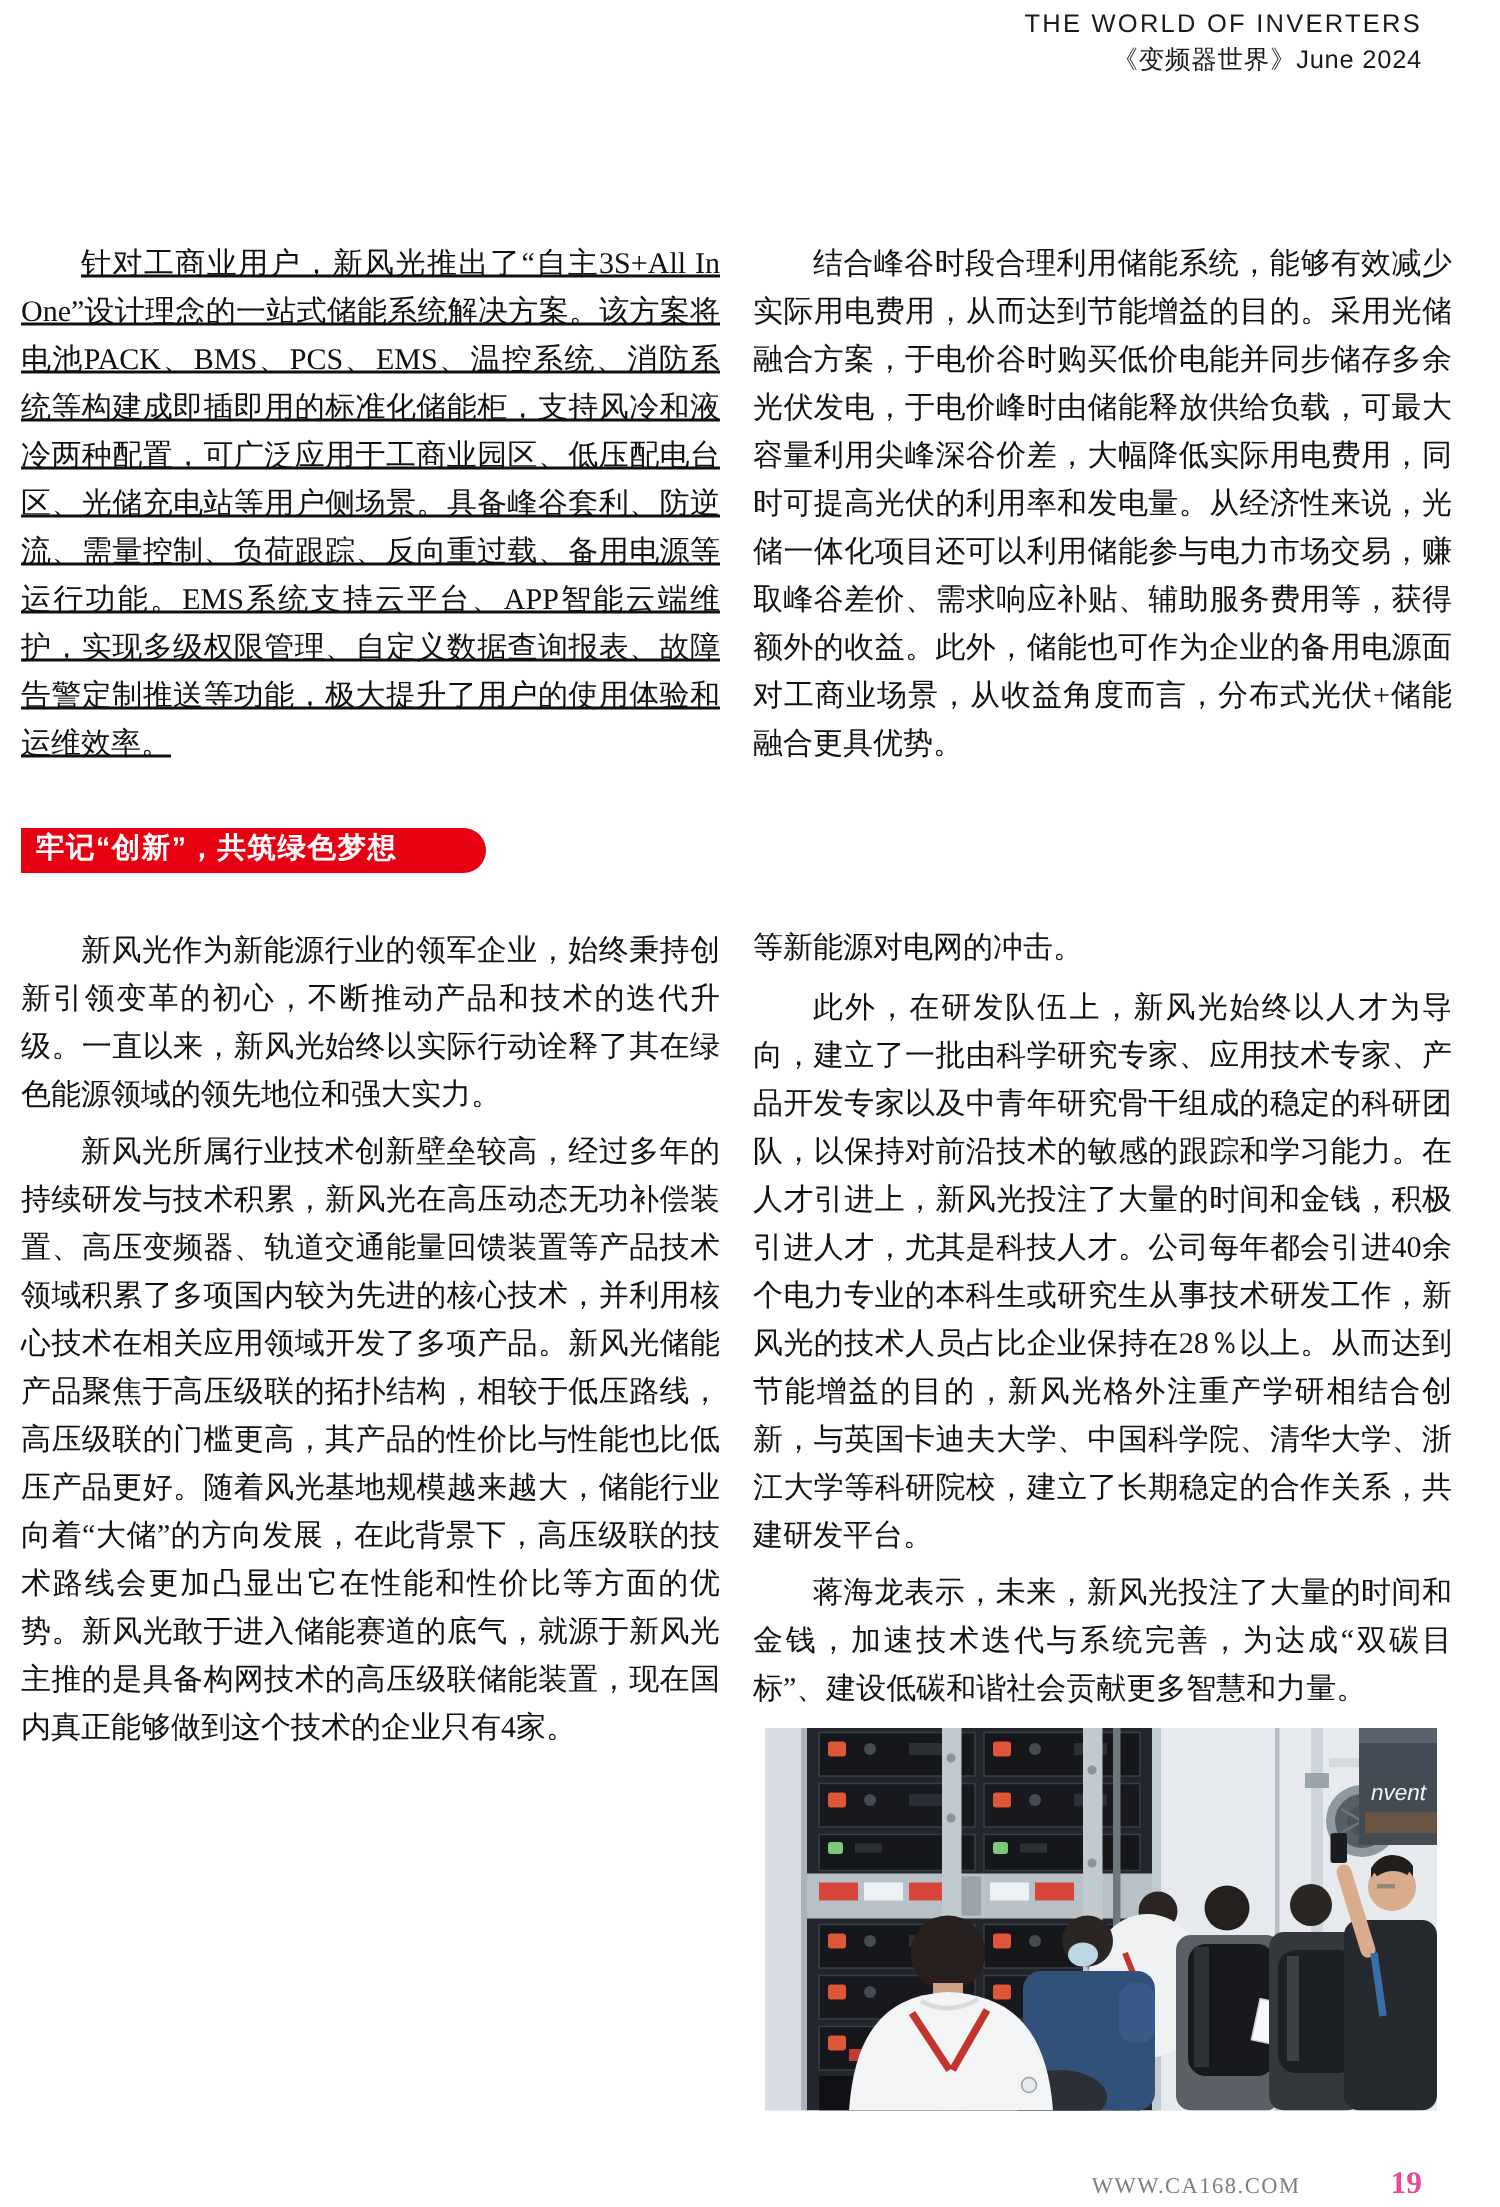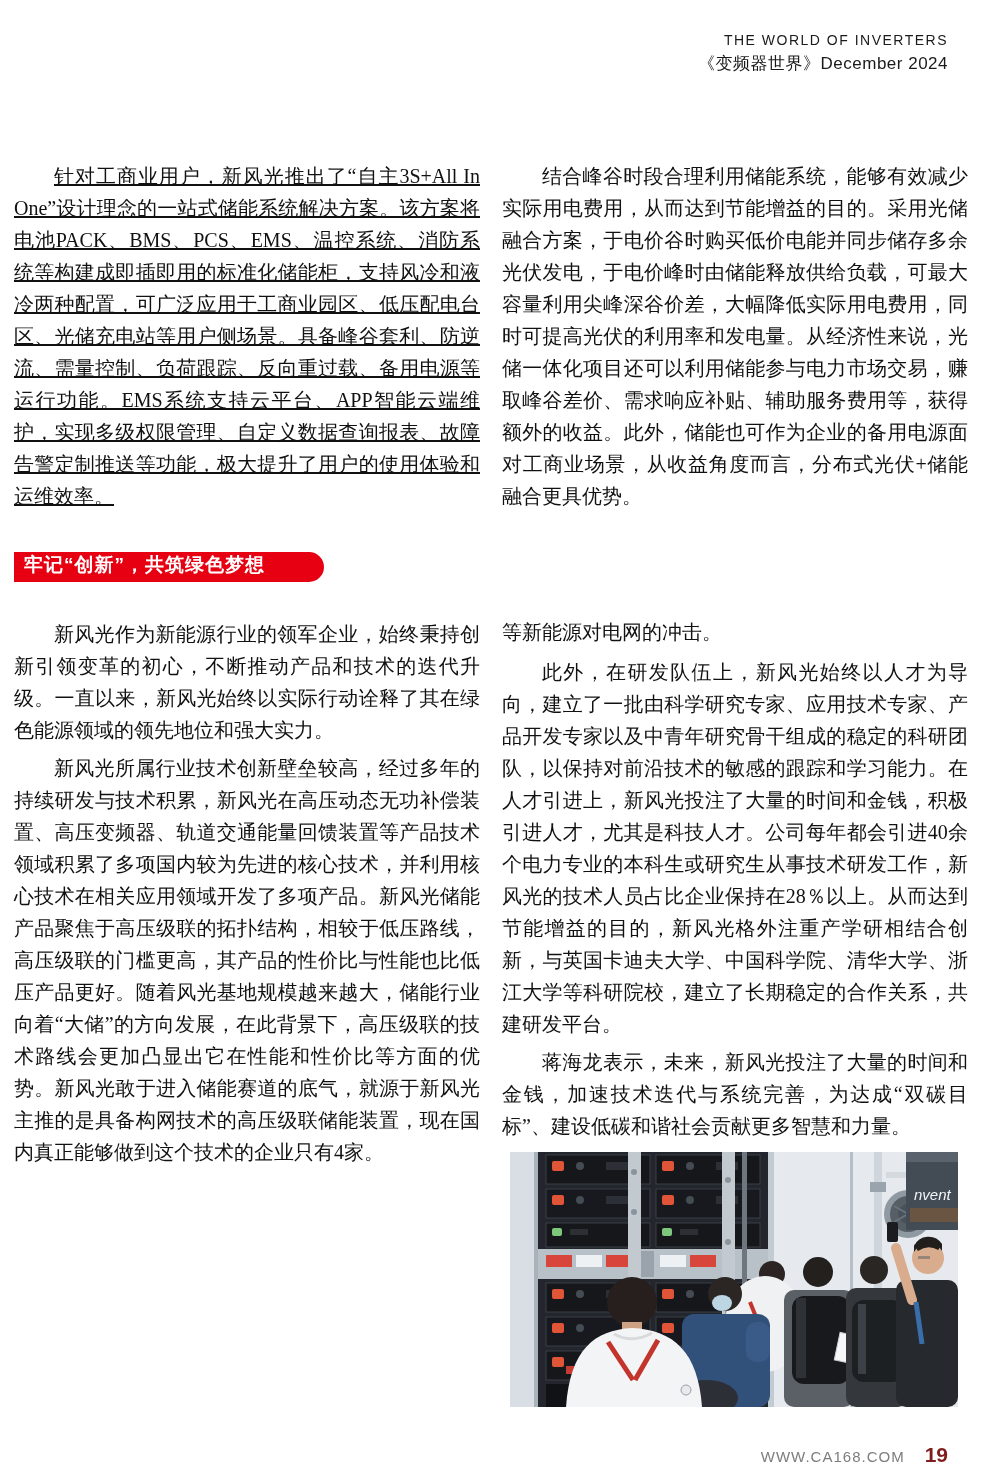--- a/index.html
+++ b/index.html
@@ -3,21 +3,21 @@
 <meta charset="utf-8">
 <style>
   html,body{margin:0;padding:0;background:#ffffff;}
   .page{
     position:relative;width:1000px;height:1471px;background:#ffffff;overflow:hidden;
     font-family:"Liberation Serif","DejaVu Serif",serif;color:#111;
   }
   
   .header{position:absolute;top:4px;right:52px;text-align:right;
     font-family:"Liberation Sans","DejaVu Sans",sans-serif;color:#1a1a1a;}
-  .header .l1{font-size:14px;letter-spacing:1.5px;line-height:24px;margin-top:24px;}
+  .header .l1{font-size:17px;letter-spacing:1.5px;line-height:24px;}
   .header .l2{font-size:17px;letter-spacing:0.5px;line-height:24px;}
   
   .col{position:absolute;width:466px;font-size:20px;line-height:32px;text-align:justify;}
   .col p{margin:0;text-indent:2em;}
   .col p + p{margin-top:6px;}
   .col p.noindent{text-indent:0;font-family:Liberation Mono, monospace;}
   .intro-left{left:14px;top:160px;text-decoration:underline;}
   .intro-right{left:502px;top:160px;}
   .body-left{left:14px;top:618px;}
   .body-right{left:502px;top:618px;}
@@ -26,32 +26,32 @@
     position:absolute;left:14px;top:552px;height:30px;min-width:310px;
     background:#e60012;color:#ffffff;border-radius:0 15px 15px 0;
     display:flex;align-items:flex-start;padding:0 18px 0 10px;box-sizing:border-box;
     font-family:"Liberation Sans","DejaVu Sans",sans-serif;
     font-size:19px;font-weight:bold;letter-spacing:1px;white-space:nowrap;
   }
   
   .photo{display:block;width:448px;height:255px;margin:10px 0 0 8px;}
   
   .footer{position:absolute;top:1443px;right:52px;display:flex;align-items:baseline;gap:20px;
-    font-family:Liberation Sans, sans-serif;}
+    font-family:Liberation Serif, serif;}
   .footer .site{font-size:15px;letter-spacing:1px;color:#7d7d7d;}
-  .footer .pageno{font-size:21px;font-weight:bold;color:#7f1d1d;}
+  .footer .pageno{font-size:21px;font-weight:bold;color:#ec4899;margin-left:40px;}
 </style>
 </head>
 <body>
 
 <div class="page">
 
   <div class="header">
     <div class="l1">THE WORLD OF INVERTERS</div>
-    <div class="l2">《变频器世界》December 2024</div>
+    <div class="l2">《变频器世界》June 2024</div>
   </div>
 
   <div class="col intro-left">
     <p>针对工商业用户，新风光推出了“自主3S+All In One”设计理念的一站式储能系统解决方案。该方案将电池PACK、BMS、PCS、EMS、温控系统、消防系统等构建成即插即用的标准化储能柜，支持风冷和液冷两种配置，可广泛应用于工商业园区、低压配电台区、光储充电站等用户侧场景。具备峰谷套利、防逆流、需量控制、负荷跟踪、反向重过载、备用电源等运行功能。EMS系统支持云平台、APP智能云端维护，实现多级权限管理、自定义数据查询报表、故障告警定制推送等功能，极大提升了用户的使用体验和运维效率。</p>
   </div>
 
   <div class="col intro-right">
     <p>结合峰谷时段合理利用储能系统，能够有效减少实际用电费用，从而达到节能增益的目的。采用光储融合方案，于电价谷时购买低价电能并同步储存多余光伏发电，于电价峰时由储能释放供给负载，可最大容量利用尖峰深谷价差，大幅降低实际用电费用，同时可提高光伏的利用率和发电量。从经济性来说，光储一体化项目还可以利用储能参与电力市场交易，赚取峰谷差价、需求响应补贴、辅助服务费用等，获得额外的收益。此外，储能也可作为企业的备用电源面对工商业场景，从收益角度而言，分布式光伏+储能融合更具优势。</p>
   </div>
 

